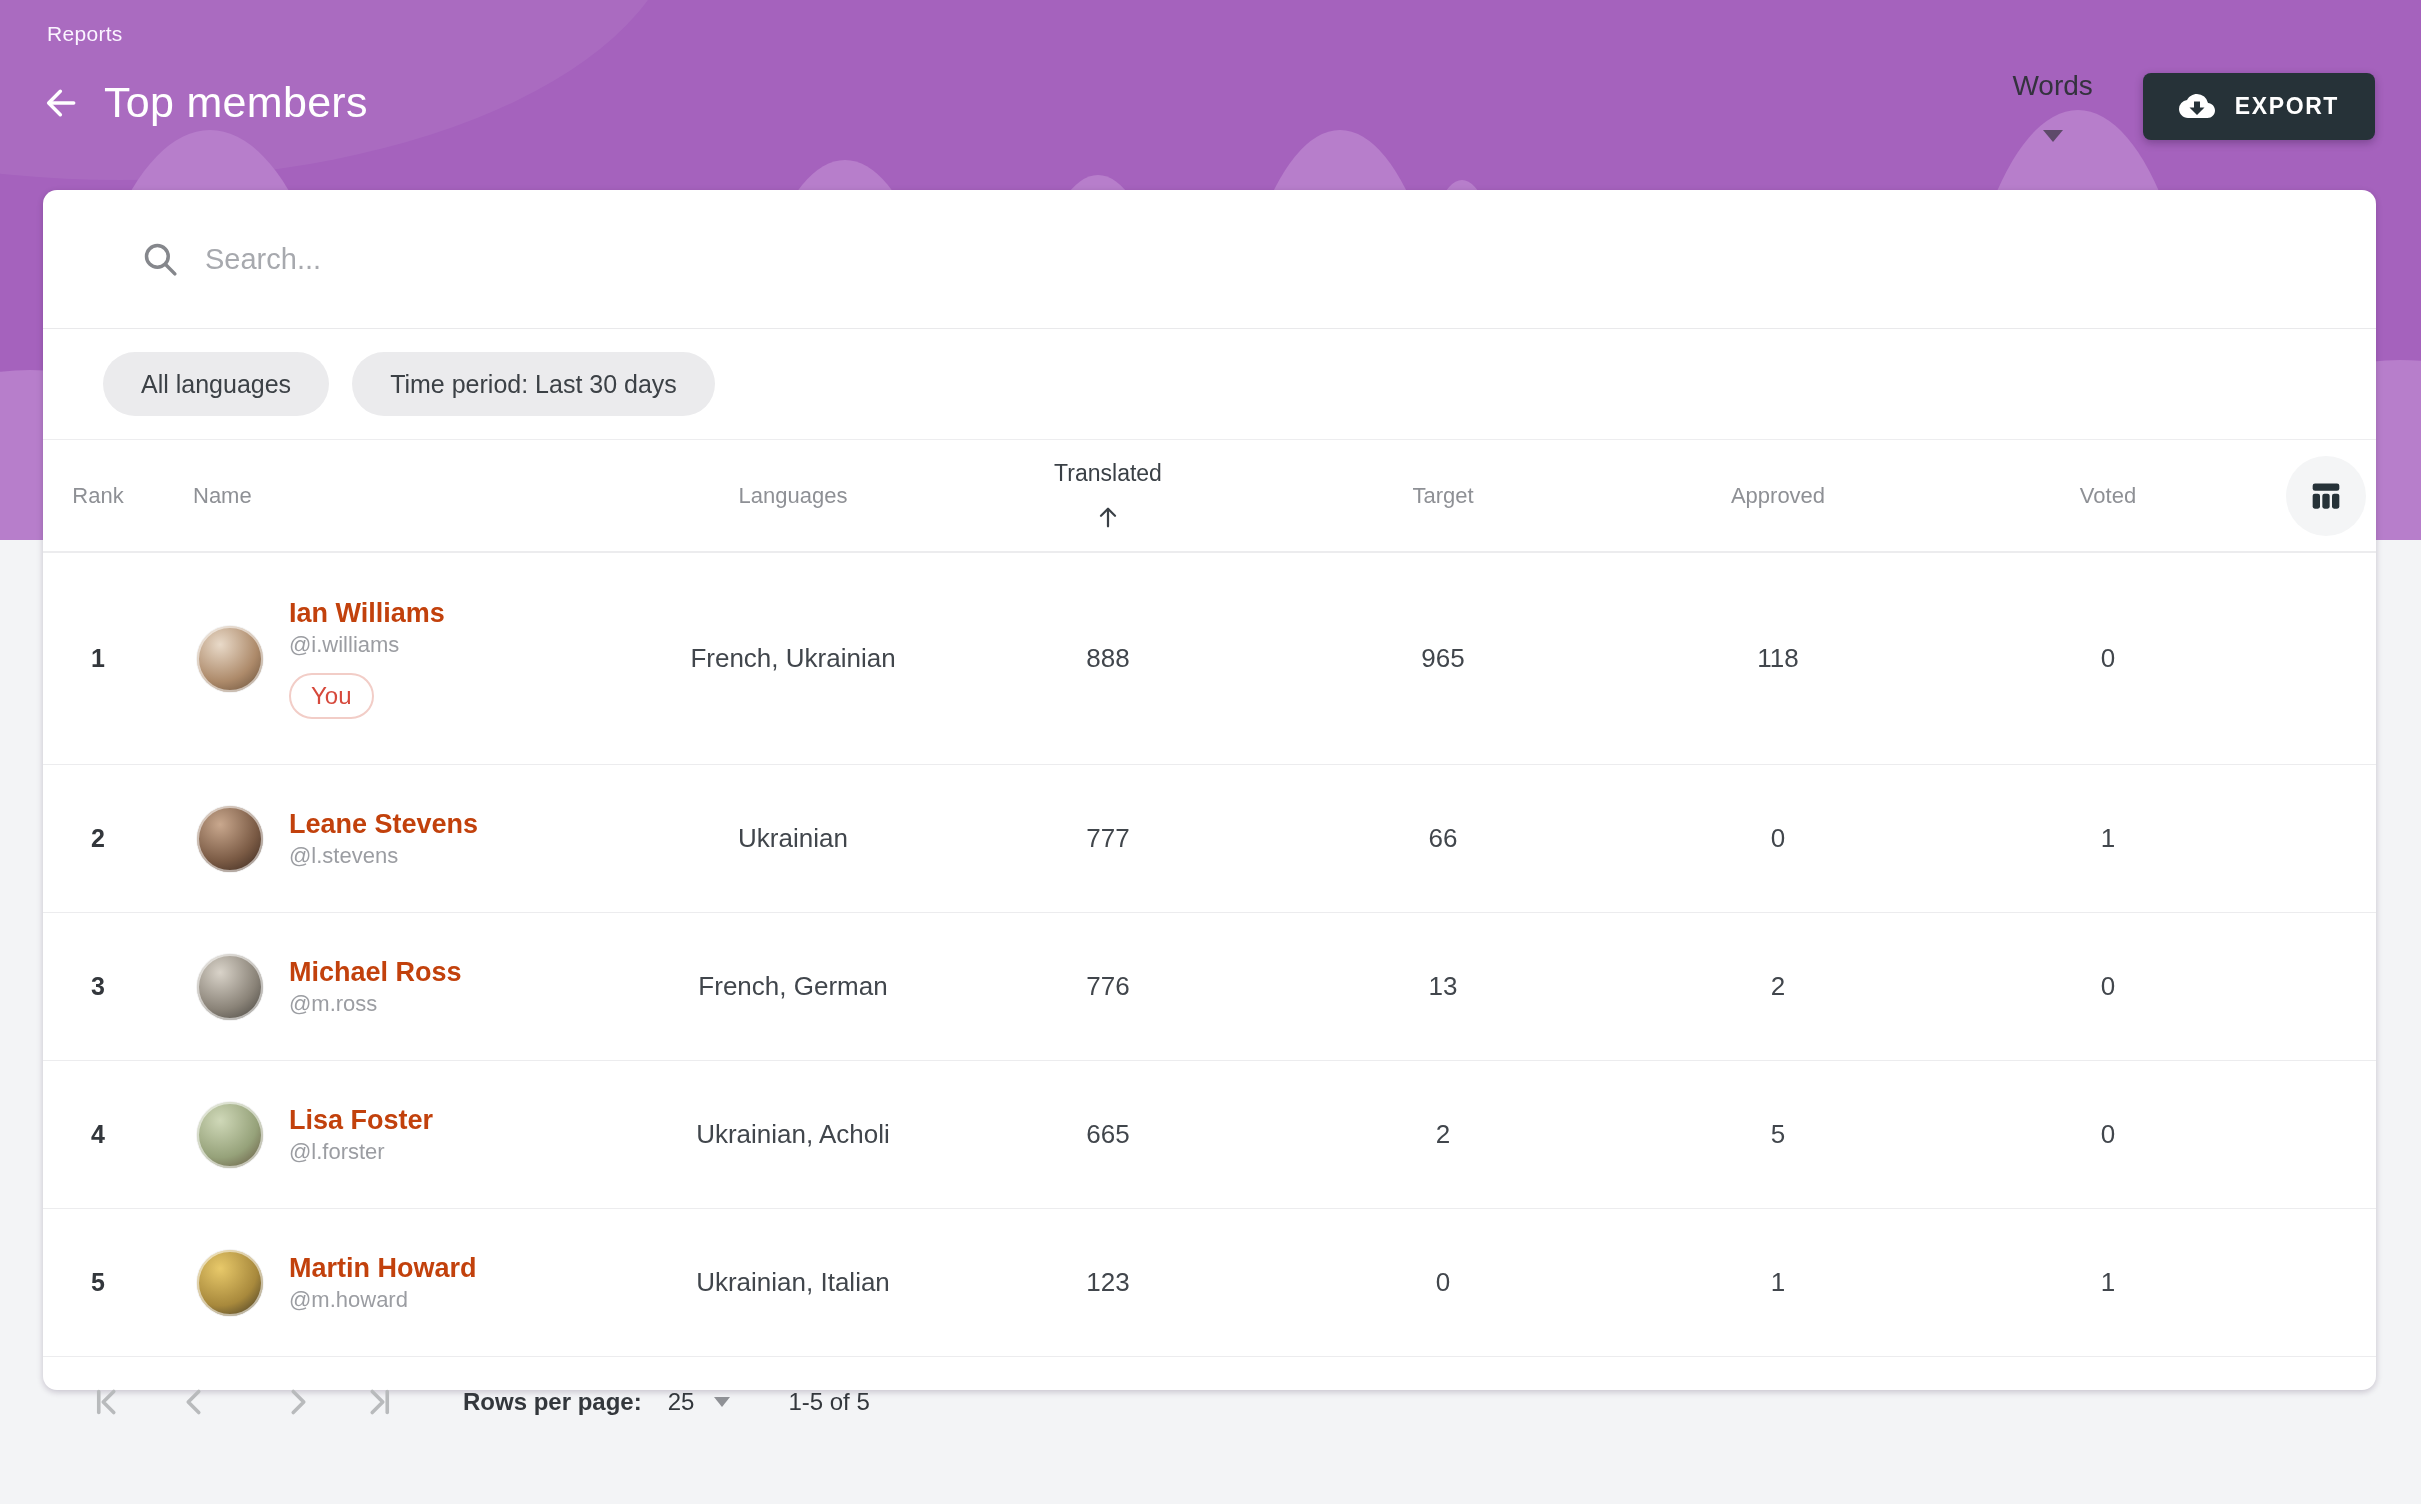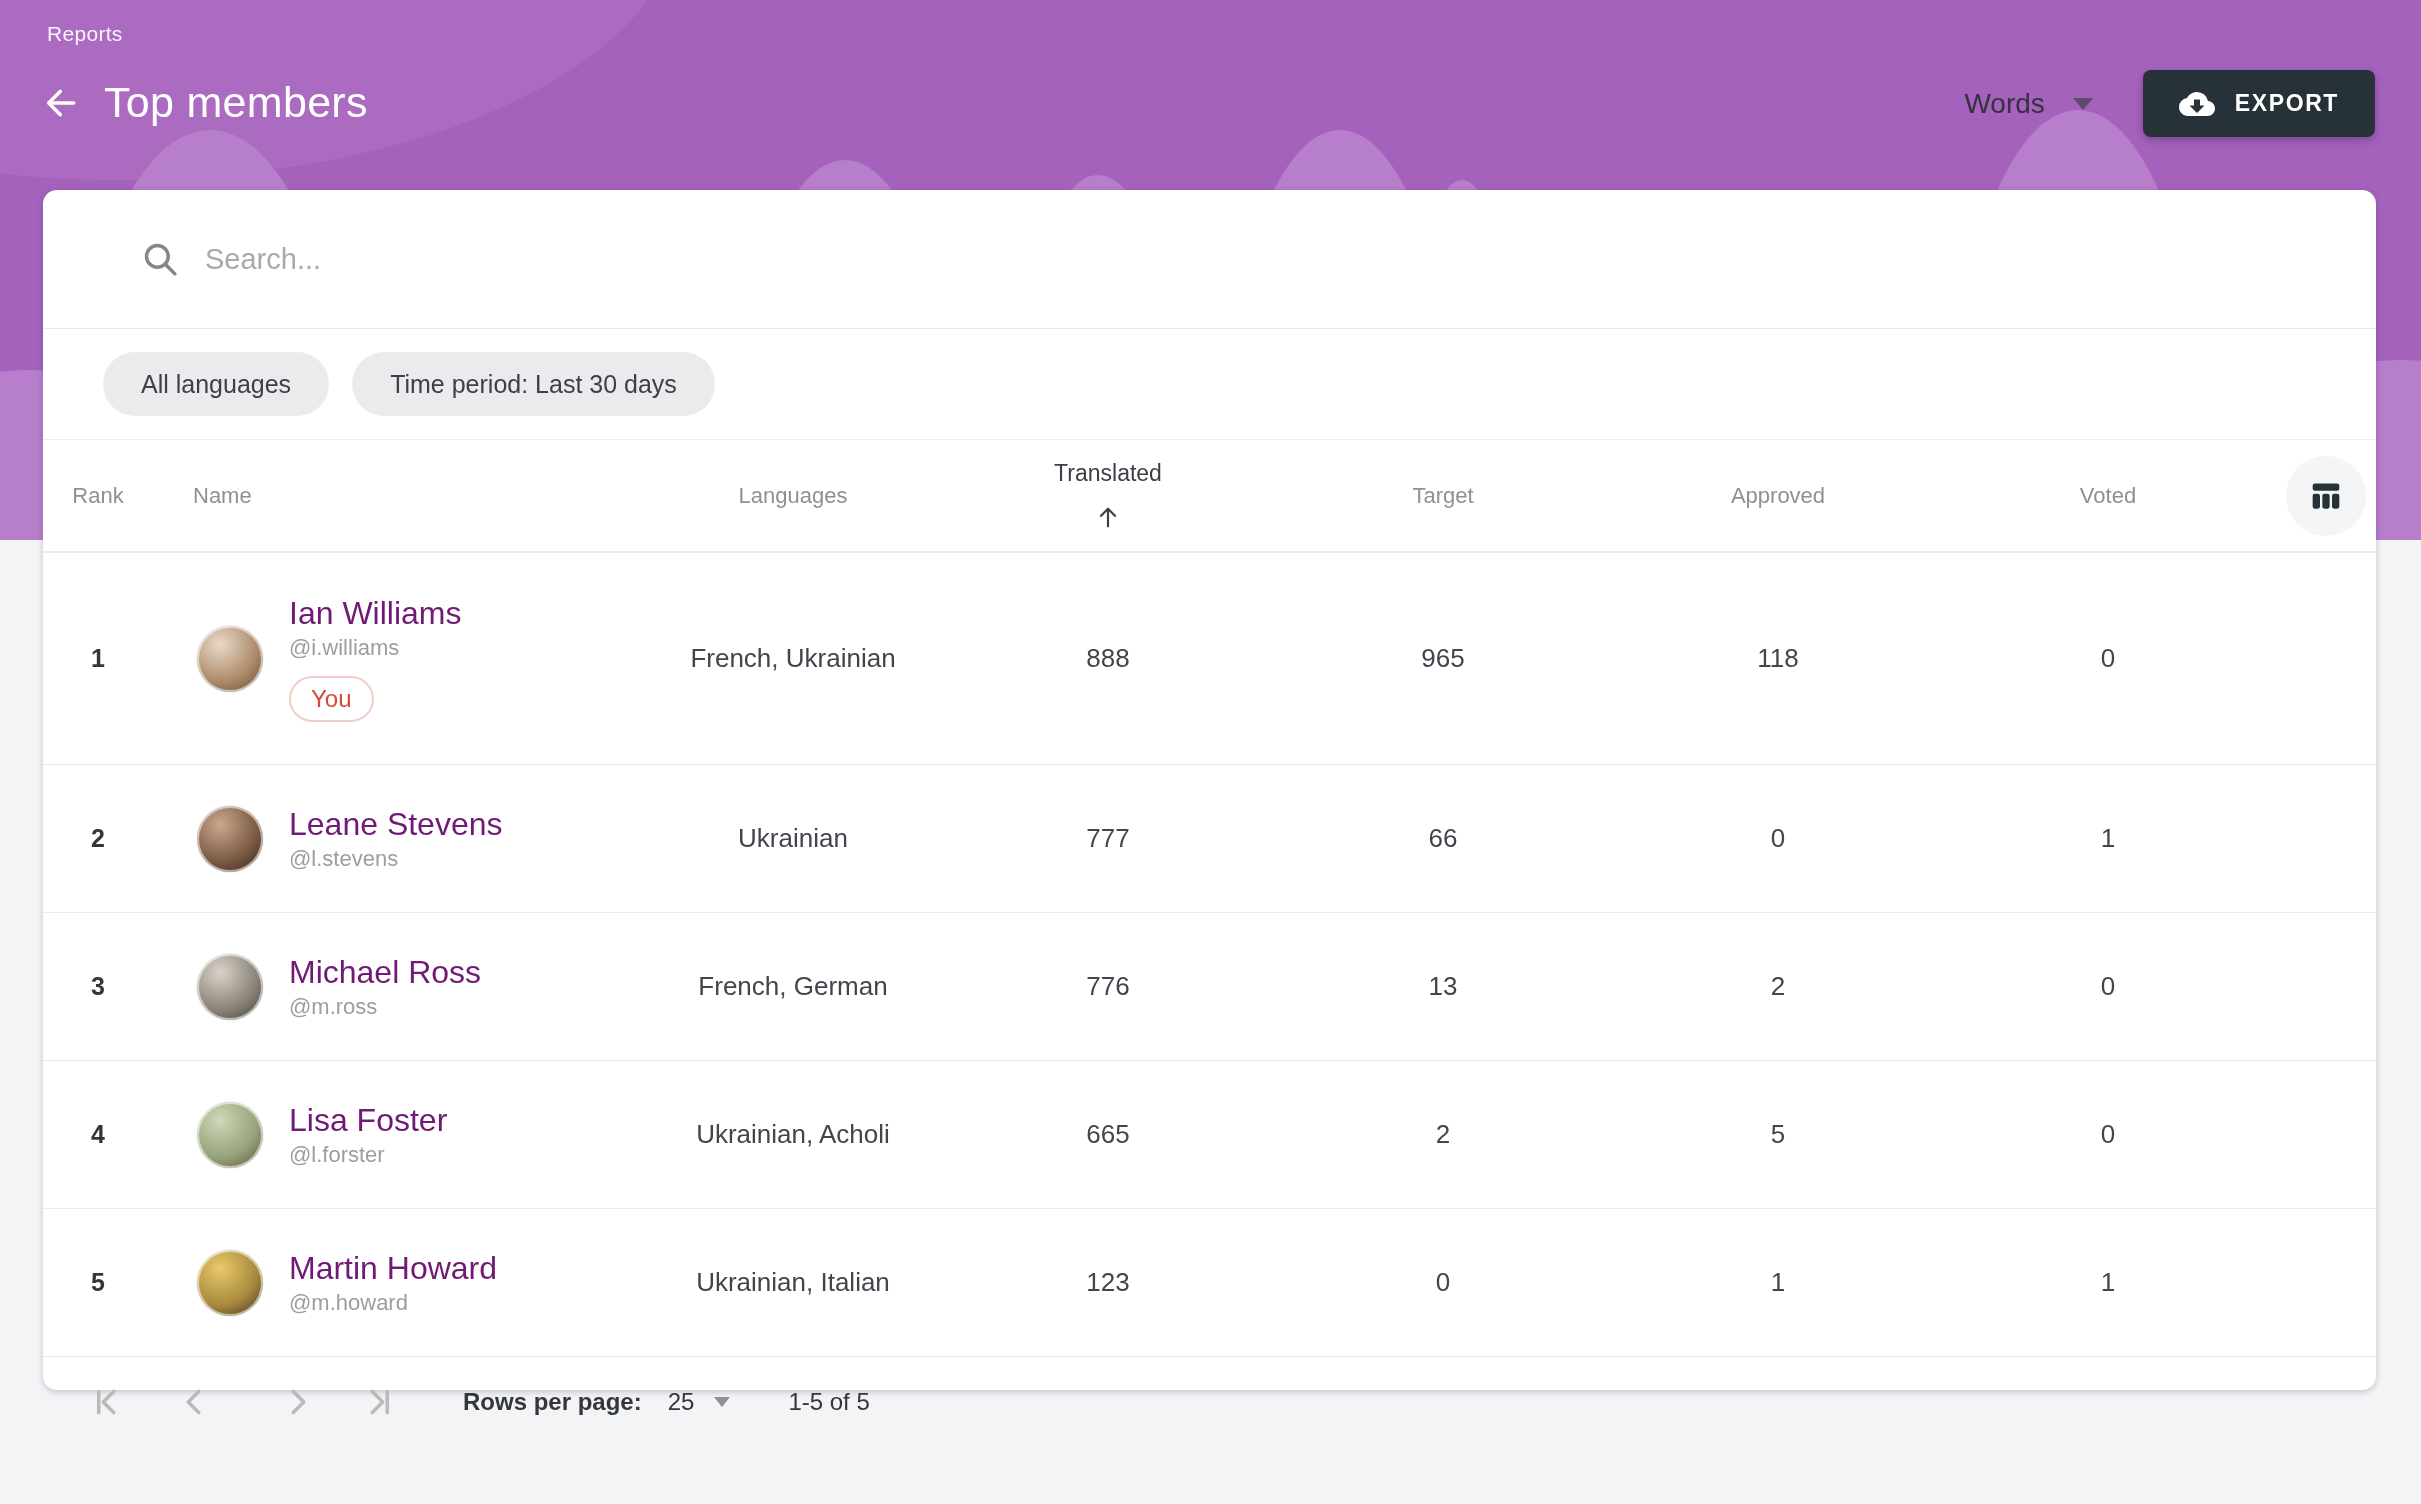--- a/index.html
+++ b/index.html
@@ -29,21 +29,21 @@
     position:absolute; left:40px; top:78px; z-index:3;
     display:flex; align-items:center; gap:20px; color:#fff;
   }
   .back-btn { width:44px; height:44px; display:flex; align-items:center; justify-content:center; cursor:pointer; }
   .page-title { font-size:43px; font-weight:400; letter-spacing:.3px; }
 
   .header-actions {
     position:absolute; top:70px; right:46px; z-index:3;
     display:flex; align-items:center; gap:50px;
   }
-  .unit-select { display:flex; align-items:center; gap:28px; cursor:pointer; }
+  .unit-select { display:flex; align-items:center; gap:28px; cursor:pointer;flex-direction:column; }
   .unit-value { font-size:28px; color:#34323e; }
   .caret {
     width:0; height:0;
     border-left:10px solid transparent; border-right:10px solid transparent;
     border-top:12px solid #5e4a6a;
   }
   .export-btn {
     height:67px; padding:0 36px;
     background: var(--dark-button, #263238);
     color:#fff; border:none; border-radius:8px;
@@ -119,21 +119,21 @@
   .trow.tall { height:212px; }
   .cell-rank { text-align:center; font-size:25px; font-weight:600; color:#33373c; }
   .cell-center { text-align:center; font-size:26px; color:#41464c; }
   .name-cell { display:flex; align-items:center; padding-left:44px; gap:26px; }
   .avatar {
     width:66px; height:66px; border-radius:50%; flex:0 0 auto;
     background:#c9b29a;
     box-shadow:inset 0 0 0 2px rgba(255,255,255,.55), 0 0 0 1px rgba(0,0,0,.05);
   }
   .who { display:flex; flex-direction:column; gap:3px; }
-  .member-name { font-size:32px; font-weight:400; color:#701a75; }
+  .member-name { font-size:27px; font-weight:700; color:#c2410c; }
   .member-username { font-size:22px; color:#9b9da2; }
   .badge-you {
     margin-top:12px; align-self:flex-start;
     color: var(--badge-red, #d6493c);
     border:2px solid #f2cdc7; border-radius:26px;
     padding:7px 20px; font-size:24px; font-weight:500; background:#fff;
   }
 
   
   .tfoot {

